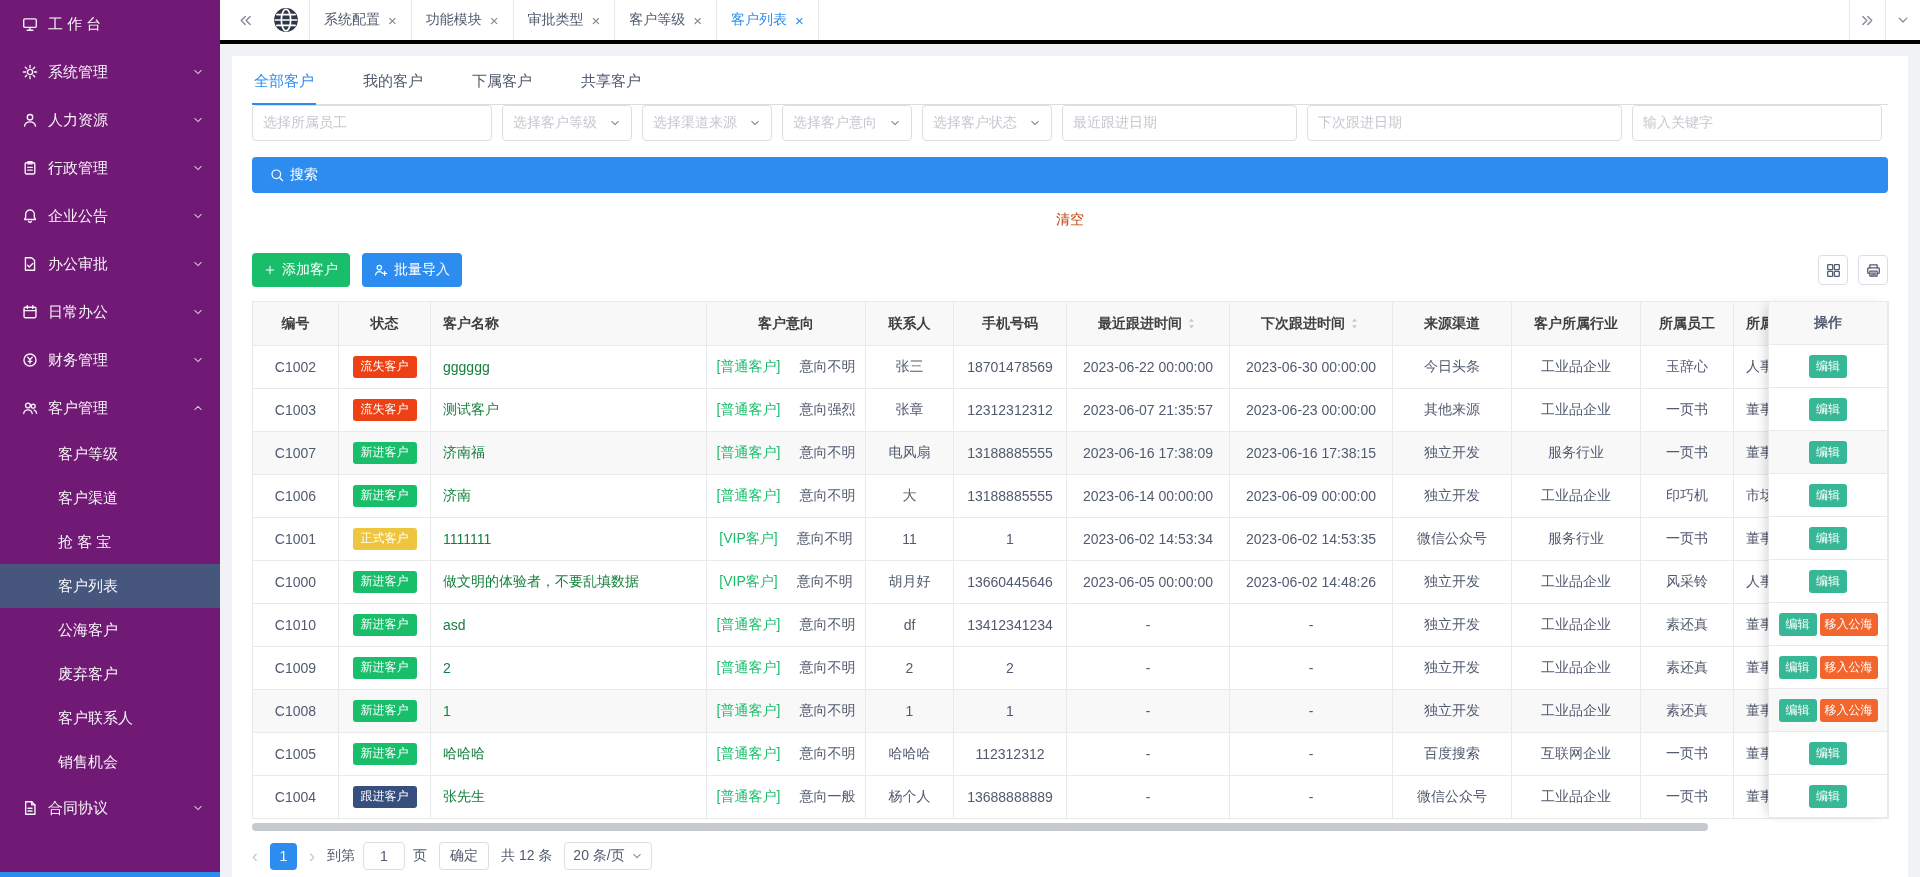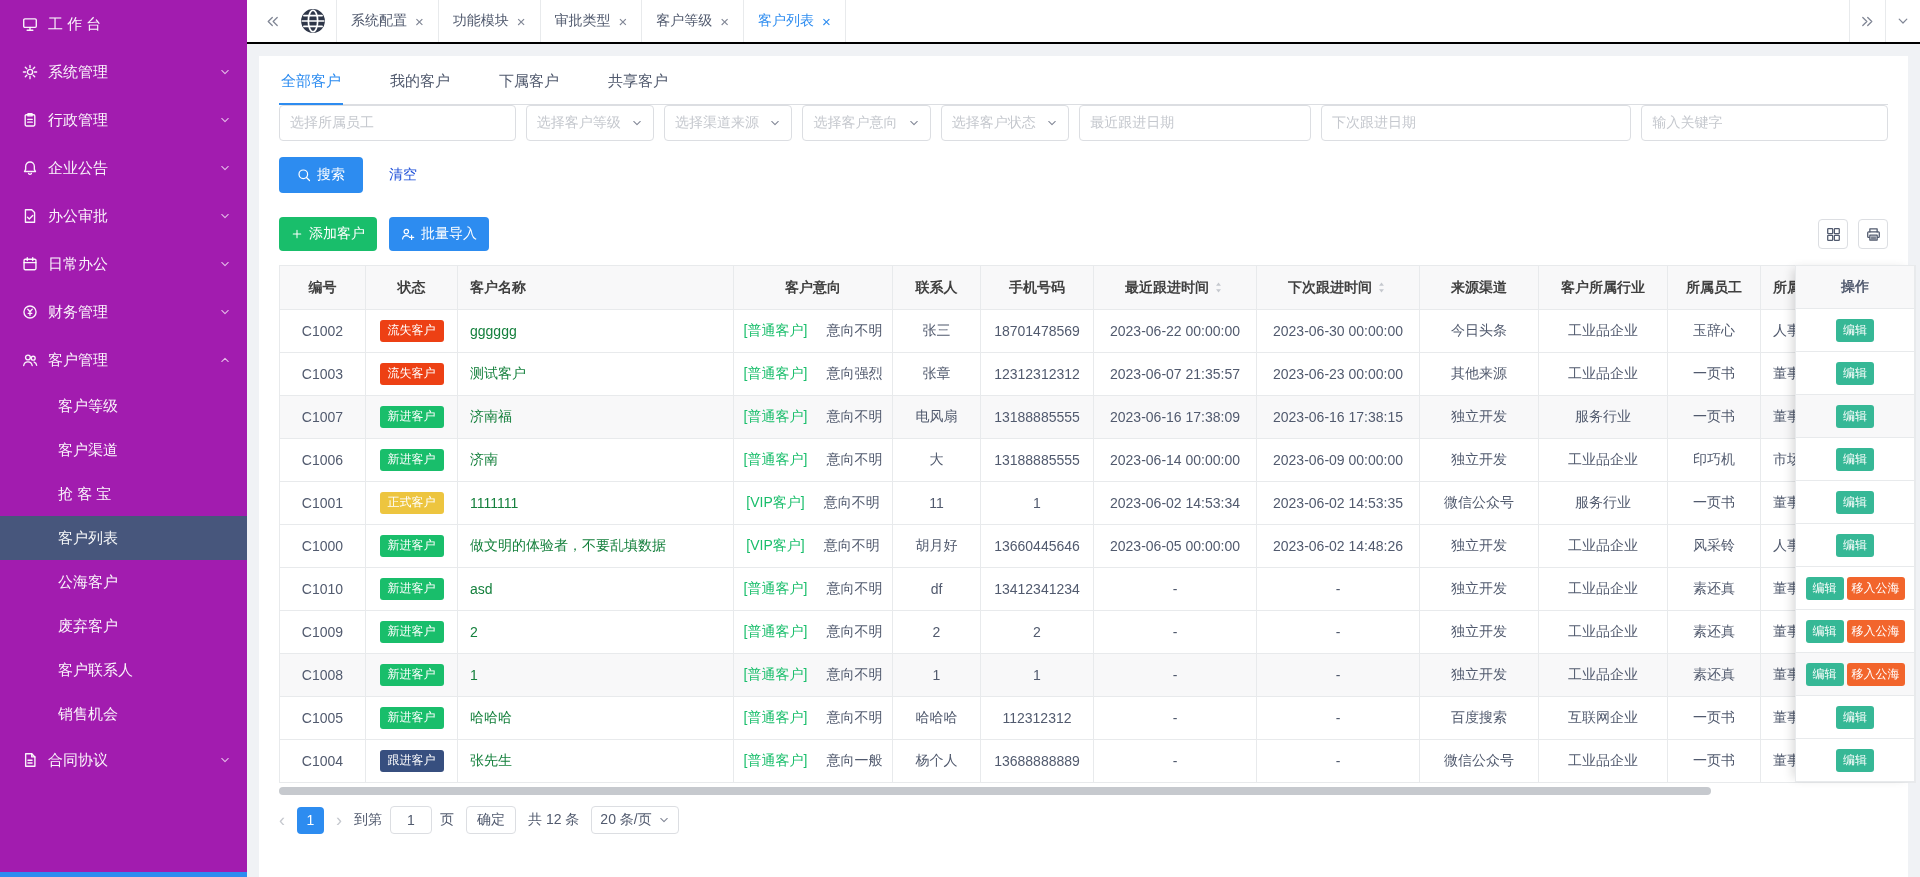--- a/index.html
+++ b/index.html
@@ -1,31 +1,31 @@
 <!DOCTYPE html>
 <html><head>
 <meta charset="utf-8">
 <style>
   * { box-sizing: border-box; margin: 0; padding: 0; }
   html,body { width:1920px; height:877px; overflow:hidden; }
   body { font-family:"Liberation Sans","DejaVu Sans",sans-serif; background:#f0f2f5; color:#515a6e; }
   .app { display:flex; width:1920px; height:877px; }
 
   
-  .sidebar { width:247px; flex-shrink:0; background:#a21caf; position:relative; overflow:hidden; }
+  .sidebar { width:220px; flex-shrink:0; background:#701a75; position:relative; overflow:hidden; }
   .side-item { height:48px; display:flex; align-items:center; padding:0 16px 0 22px; font-size:15px; color:rgba(255,255,255,.95); cursor:pointer; }
   .side-item .icon { width:16px; height:16px; margin-right:10px; display:inline-flex; }
   .side-item .chev { margin-left:auto; opacity:.75; display:inline-flex; }
   .side-subitem { height:44px; display:flex; align-items:center; padding-left:58px; font-size:15px; color:rgba(255,255,255,.95); cursor:pointer; }
   .side-subitem.active { background:#47567c; }
   .side-bottom-strip { position:absolute; bottom:0; left:0; width:100%; height:5px; background:#2d8cf0; }
 
   
   .main { flex:1; display:flex; flex-direction:column; min-width:0; }
-  .tabbar { height:44px; flex-shrink:0; background:#fff; display:flex; align-items:center; border-bottom:2px solid #000000; padding-left:8px; }
+  .tabbar { height:44px; flex-shrink:0; background:#fff; display:flex; align-items:center; border-bottom:4px solid #000000; padding-left:8px; }
   .tb-icon { color:#808695; padding:0 10px; height:100%; display:inline-flex; align-items:center; cursor:pointer; }
   .tb-globe { margin:0 10px; display:inline-flex; cursor:pointer; }
   .tabs { display:flex; height:100%; }
   .tab { display:flex; align-items:center; gap:8px; padding:0 14px; font-size:14px; color:#515a6e; border-left:1px solid #e8eaec; cursor:pointer; white-space:nowrap; }
   .tab:last-child { border-right:1px solid #e8eaec; }
   .tab.active { color:#2d8cf0; }
   .tab .close { color:#808695; font-size:15px; line-height:1; }
   .tab.active .close { color:#2d8cf0; }
   .tb-right { margin-left:auto; display:flex; height:100%; }
   .tb-right .tb-icon { border-left:1px solid #e8eaec; }
@@ -34,27 +34,27 @@
   .card { background:#fff; height:100%; padding:0 20px; display:flex; flex-direction:column; }
 
   .view-tabs { display:flex; gap:45px; border-bottom:1px solid #dcdee2; flex-shrink:0; }
   .vtab { padding:16px 2px 12px; font-size:15px; color:#515a6e; cursor:pointer; border-bottom:2px solid transparent; margin-bottom:-1px; }
   .vtab.active { color:#2d8cf0; border-bottom-color:#2d8cf0; }
 
   .filter-row { display:flex; gap:10px; margin-top:0; flex-shrink:0; }
   .f-input { height:36px; border:1px solid #dcdee2; border-radius:4px; background:#fff; display:flex; align-items:center; padding:0 10px; font-size:14px; color:#c5c8ce; cursor:pointer; }
   .f-input .caret { margin-left:auto; color:#808695; display:inline-flex; }
 
-  .search-row { margin-top:16px; display:flex; align-items:center; gap:26px; flex-shrink:0; }
+  .search-row { margin-top:16px; display:flex; gap:18px; flex-shrink:0;flex-direction:column; }
   .btn { border:none; border-radius:4px; color:#fff; font-size:14px; display:inline-flex; align-items:center; gap:6px; cursor:pointer; font-family:inherit; }
   .btn .icon { display:inline-flex; }
   .btn-primary { background:#2d8cf0; }
   .btn-success { background:#19be6b; }
   .btn-search { height:36px; padding:0 18px; }
-  .btn-text { background:none; border:none; color:#1d4ed8; font-size:14px; cursor:pointer; font-family:inherit; }
+  .btn-text { background:none; border:none; color:#c2410c; font-size:14px; cursor:pointer; font-family:inherit; }
 
   .action-row { margin-top:24px; display:flex; align-items:center; flex-shrink:0; }
   .btn-add, .btn-import { height:34px; padding:0 12px; }
   .btn-import { margin-left:12px; }
   .right-tools { margin-left:auto; display:flex; gap:10px; }
   .tool-btn { width:30px; height:30px; border:1px solid #dcdee2; border-radius:4px; background:#fff; color:#515a6e; display:inline-flex; align-items:center; justify-content:center; cursor:pointer; }
 
   
   .table-wrap { margin-top:14px; position:relative; flex-shrink:0; width:1636px; }
   table { border-collapse:collapse; table-layout:fixed; width:1636px; }
@@ -109,20 +109,34 @@
           <span>工 作 台</span>
         </div>
         <div class="side-item">
           <span class="icon" style="display: inline-flex;">
             <svg width="16" height="16" viewBox="0 0 14 14" fill="none" stroke="currentColor" stroke-width="1.2" stroke-linecap="round" stroke-linejoin="round">
               <circle cx="7" cy="7" r="2.3"></circle>
               <path d="M7 1.2v1.9M7 10.9v1.9M1.2 7h1.9M10.9 7h1.9M2.9 2.9l1.3 1.3M9.8 9.8l1.3 1.3M11.1 2.9L9.8 4.2M4.2 9.8l-1.3 1.3"></path>
             </svg>
           </span>
           <span>系统管理</span>
+          <span class="chev" style="display: inline-flex;">
+            <svg width="12" height="12" viewBox="0 0 14 14" fill="none" stroke="currentColor" stroke-width="1.2" stroke-linecap="round" stroke-linejoin="round">
+              <path d="M3.2 5.2L7 9l3.8-3.8"></path>
+            </svg>
+          </span>
+        </div>
+        <div class="side-item">
+          <span class="icon" style="display: inline-flex;">
+            <svg width="16" height="16" viewBox="0 0 14 14" fill="none" stroke="currentColor" stroke-width="1.2" stroke-linecap="round" stroke-linejoin="round">
+              <circle cx="7" cy="4.6" r="2.4"></circle>
+              <path d="M2.2 12.3c.4-2.4 2.4-3.7 4.8-3.7s4.4 1.3 4.8 3.7"></path>
+            </svg>
+          </span>
+          <span>人力资源</span>
           <span class="chev" style="display: inline-flex;">
             <svg width="12" height="12" viewBox="0 0 14 14" fill="none" stroke="currentColor" stroke-width="1.2" stroke-linecap="round" stroke-linejoin="round">
               <path d="M3.2 5.2L7 9l3.8-3.8"></path>
             </svg>
           </span>
         </div>
         <div class="side-item">
           <span class="icon" style="display: inline-flex;">
             <svg width="16" height="16" viewBox="0 0 14 14" fill="none" stroke="currentColor" stroke-width="1.2" stroke-linecap="round" stroke-linejoin="round">
               <rect x="2.8" y="2.4" width="8.4" height="9.8" rx="1"></rect>

